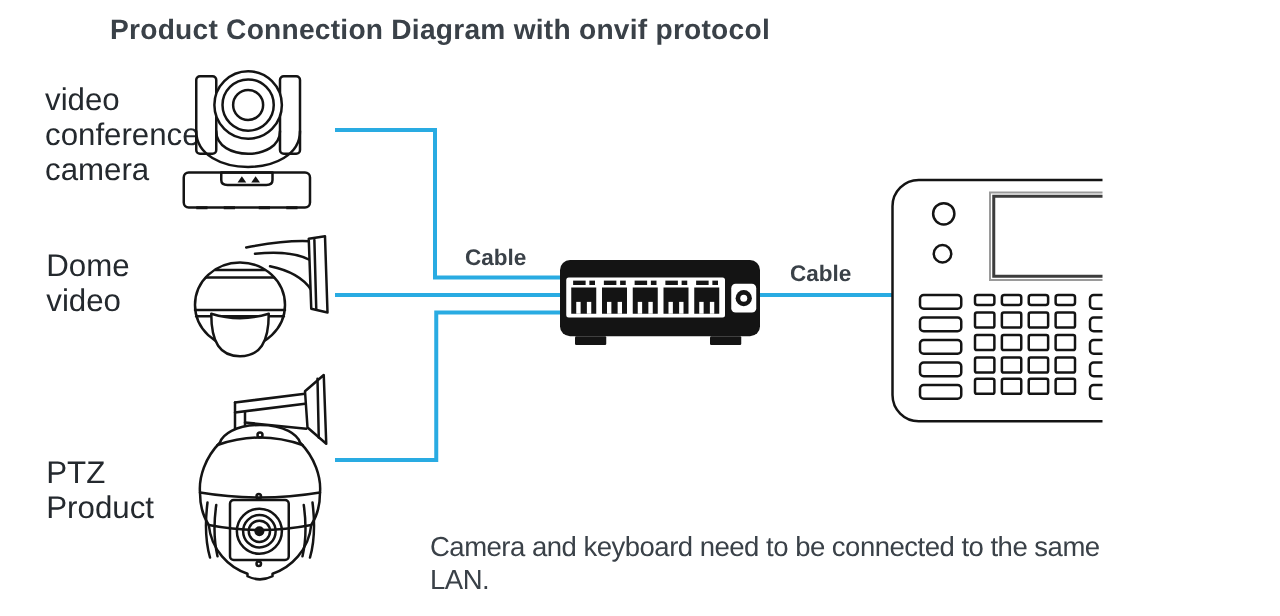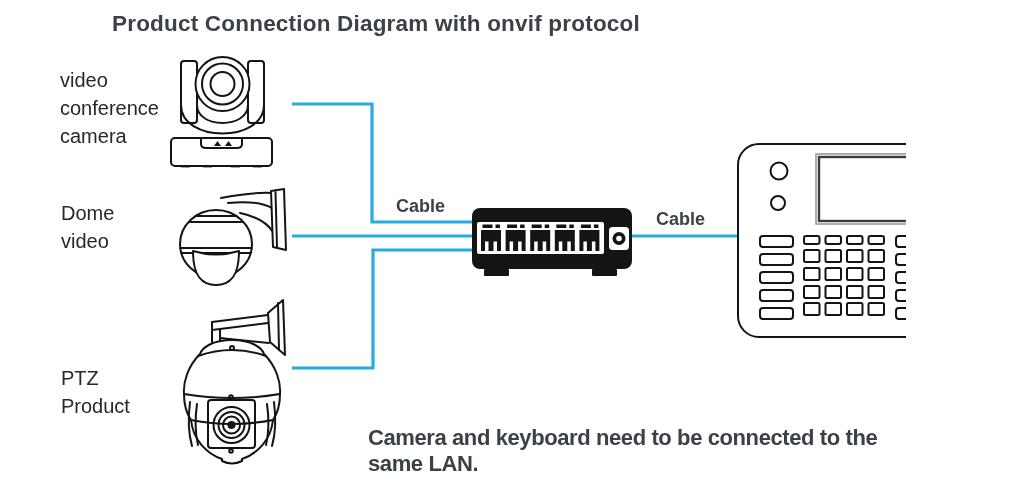--- a/index.html
+++ b/index.html
@@ -1,26 +1,26 @@
 <!DOCTYPE html>
 <html style="--cable-line: #29ABE2; --heading-text: #3A4148; --body-text: #24292E; --line-art: #141414;"><head>
 <meta charset="utf-8">
 <style>
   html,body{margin:0;padding:0;background:#fff;}
   .canvas{position:relative;width:882px;height:493px;background:#fff;overflow:hidden;
-          font-family:"Liberation Sans",sans-serif;margin-left:24px;}
+          font-family:"Liberation Sans",sans-serif;}
   svg{position:absolute;overflow:visible;display:block;}
 
   .title{position:absolute;left:88px;top:11px;font-size:22.5px;font-weight:600;
          letter-spacing:.2px;color:var(--heading-text,#3a4148);}
-  .dev-label{position:absolute;font-size:20px;line-height:28px;white-space:pre-line;
+  .dev-label{position:absolute;font-size:25px;line-height:28px;white-space:pre-line;
              color:var(--body-text,#24292e);}
   .cable-label{position:absolute;font-size:18px;font-weight:600;
                color:var(--heading-text,#333b44);}
-  .note{position:absolute;left:344px;top:425px;font-size:22px;font-weight:700;
+  .note{position:absolute;left:344px;top:425px;font-size:22px;font-weight:400;
         letter-spacing:-.4px;color:var(--heading-text,#383d43);}
 
   .art{stroke:var(--line-art,#141414);fill:none;stroke-width:2;stroke-linecap:round;stroke-linejoin:round;}
   .artw{stroke:var(--line-art,#141414);fill:#fff;stroke-width:2;stroke-linejoin:round;}
   .fill{fill:var(--line-art,#141414);stroke:none;}
   .cable{stroke:var(--cable-line,#29ABE2);stroke-width:3.2;fill:none;}
 </style>
 </head>
 <body>
 

